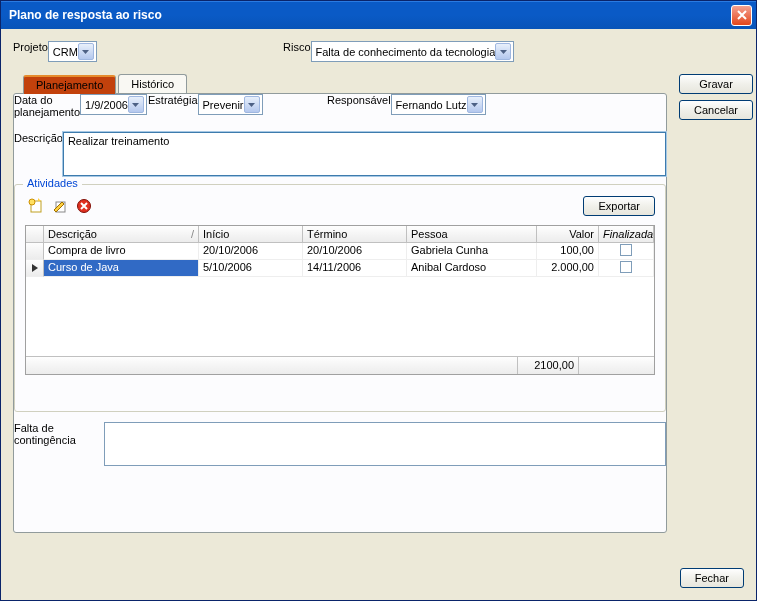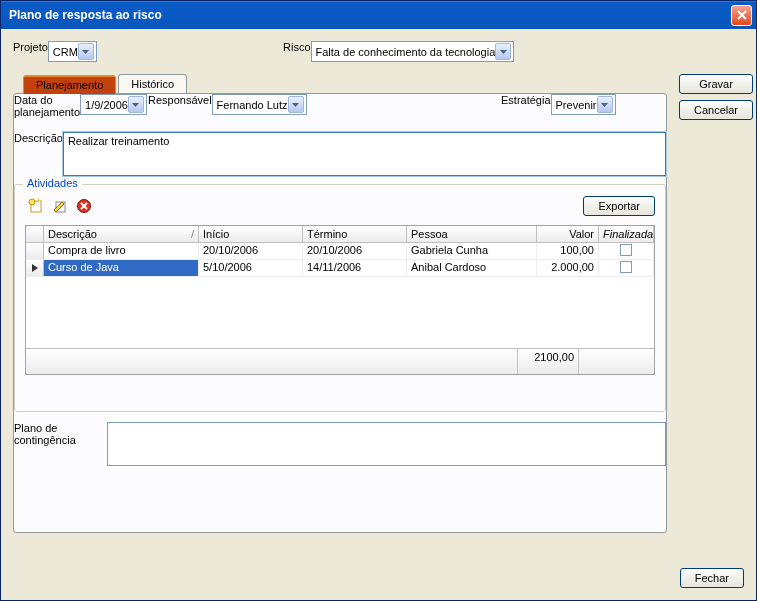--- a/index.html
+++ b/index.html
@@ -215,21 +215,21 @@
     }
     .num-right { text-align: right; }
     .chk-cell { text-align: center; }
     .chk {
       width: 12px; height: 12px; border: 1px solid #7f9db9; display: inline-block; background: white;
     }
     .grid-footer {
       display: flex;
       border-top: 1px solid #c0c0c0;
       background: linear-gradient(to bottom, #fefefe, #ececec);
-      height: 26px;
+      height: 18px;
     }
     .side-buttons {
       display: flex;
       flex-direction: column;
       gap: 6px;
       width: 74px;
     }
     .bottom-row {
       position: absolute;
       bottom: 12px;
@@ -296,35 +296,35 @@
               <label>Data do planejamento</label>
               <div class="select">
                 <span class="sel-text">1/9/2006</span>
                 <span class="dd-btn">
                     <svg width="7" height="4">
                       <path d="M0 0 L3.5 4 L7 0 Z" fill="#4d6185"></path>
                     </svg>
                   </span>
               </div>
             </div>
+            <div class="field-group" style="width:165px">
+              <label>Estratégia</label>
+              <div class="select">
+                <span class="sel-text">Prevenir</span>
+                <span class="dd-btn">
+                    <svg width="7" height="4">
+                      <path d="M0 0 L3.5 4 L7 0 Z" fill="#4d6185"></path>
+                    </svg>
+                  </span>
+              </div>
+            </div>
             <div class="field-group" style="flex:1">
               <label>Responsável</label>
               <div class="select">
                 <span class="sel-text">Fernando Lutz</span>
-                <span class="dd-btn">
-                    <svg width="7" height="4">
-                      <path d="M0 0 L3.5 4 L7 0 Z" fill="#4d6185"></path>
-                    </svg>
-                  </span>
-              </div>
-            </div>
-            <div class="field-group" style="width:165px">
-              <label>Estratégia</label>
-              <div class="select">
-                <span class="sel-text">Prevenir</span>
                 <span class="dd-btn">
                     <svg width="7" height="4">
                       <path d="M0 0 L3.5 4 L7 0 Z" fill="#4d6185"></path>
                     </svg>
                   </span>
               </div>
             </div>
           </div>
 
           <div class="field-group">
@@ -396,21 +396,21 @@
                 </div>
               <div class="grid-footer">
                 <div style="width:491px"></div>
                 <div class="gh col-val num-right" style="border-left:1px solid #c0c0c0">2100,00</div>
                 <div style="flex:1"></div>
               </div>
             </div>
           </div>
 
           <div class="field-group" style="margin-top:10px">
-            <label>Plano de contingência</label>
+            <label>Falta de contingência</label>
             <textarea class="textbox" style="height: 44px;"></textarea>
           </div>
 
         </div>
       </div>
 
       <div class="side-buttons">
         <button class="btn">Gravar</button>
         <button class="btn">Cancelar</button>
       </div>

